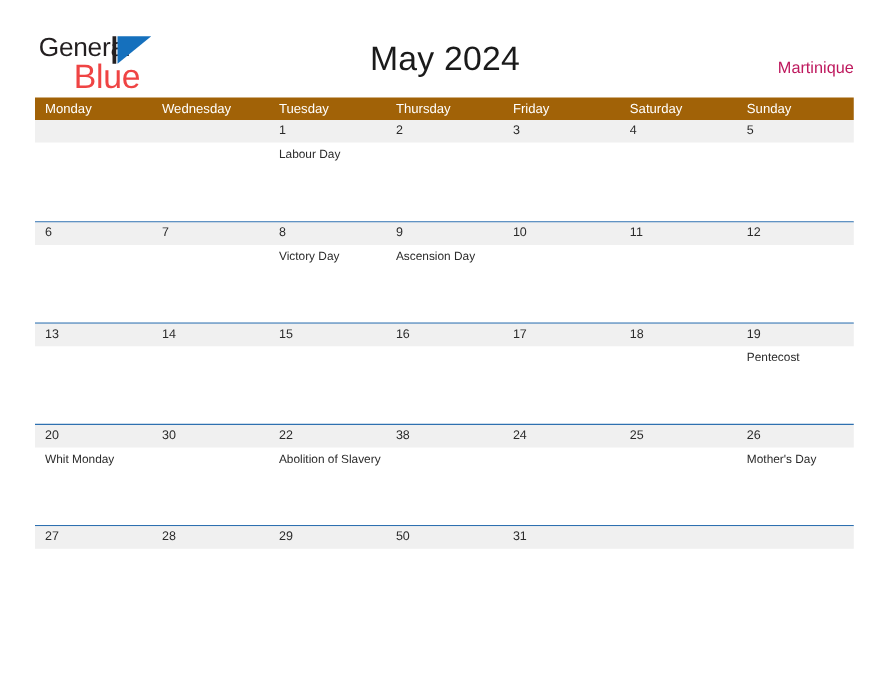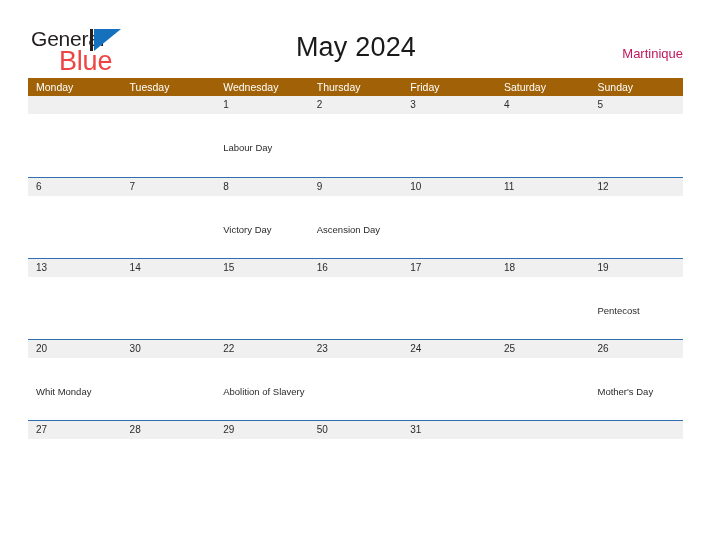--- a/index.html
+++ b/index.html
@@ -164,21 +164,20 @@
   }
   .day-events {
     padding-top: 4px;
   }
   .event {
     font-size: 9.5px;
     line-height: 12px;
     color: #2b2b2b;
     white-space: nowrap;
     overflow: visible;
-    margin-top: 24px;
   }
   .day-cell.empty .day-num {
     visibility: hidden;
   }
 </style>
 </head>
 <body>
 
 <div class="page">
 
@@ -197,22 +196,22 @@
 
     <div class="cal-title">May 2024</div>
 
     <div class="region">Martinique</div>
 
   </div>
 
   <div class="calendar">
     <div class="weekday-row">
         <div class="weekday">Monday</div>
+        <div class="weekday">Wednesday</div>
         <div class="weekday">Tuesday</div>
-        <div class="weekday">Wednesday</div>
         <div class="weekday">Thursday</div>
         <div class="weekday">Friday</div>
         <div class="weekday">Saturday</div>
         <div class="weekday">Sunday</div>
       </div>
     <div id="weeks-container">
         <div class="week-row">
           <div class="week-band"></div>
           <div class="week-cells">
             <div class="day-cell empty">
@@ -314,21 +313,21 @@
             <div class="day-cell">
               <div class="day-num">30</div>
             </div>
             <div class="day-cell">
               <div class="day-num">22</div>
               <div class="day-events">
                 <div class="event">Abolition of Slavery</div>
               </div>
             </div>
             <div class="day-cell">
-              <div class="day-num">23</div>
+              <div class="day-num">38</div>
             </div>
             <div class="day-cell">
               <div class="day-num">24</div>
             </div>
             <div class="day-cell">
               <div class="day-num">25</div>
             </div>
             <div class="day-cell">
               <div class="day-num">26</div>
               <div class="day-events">

